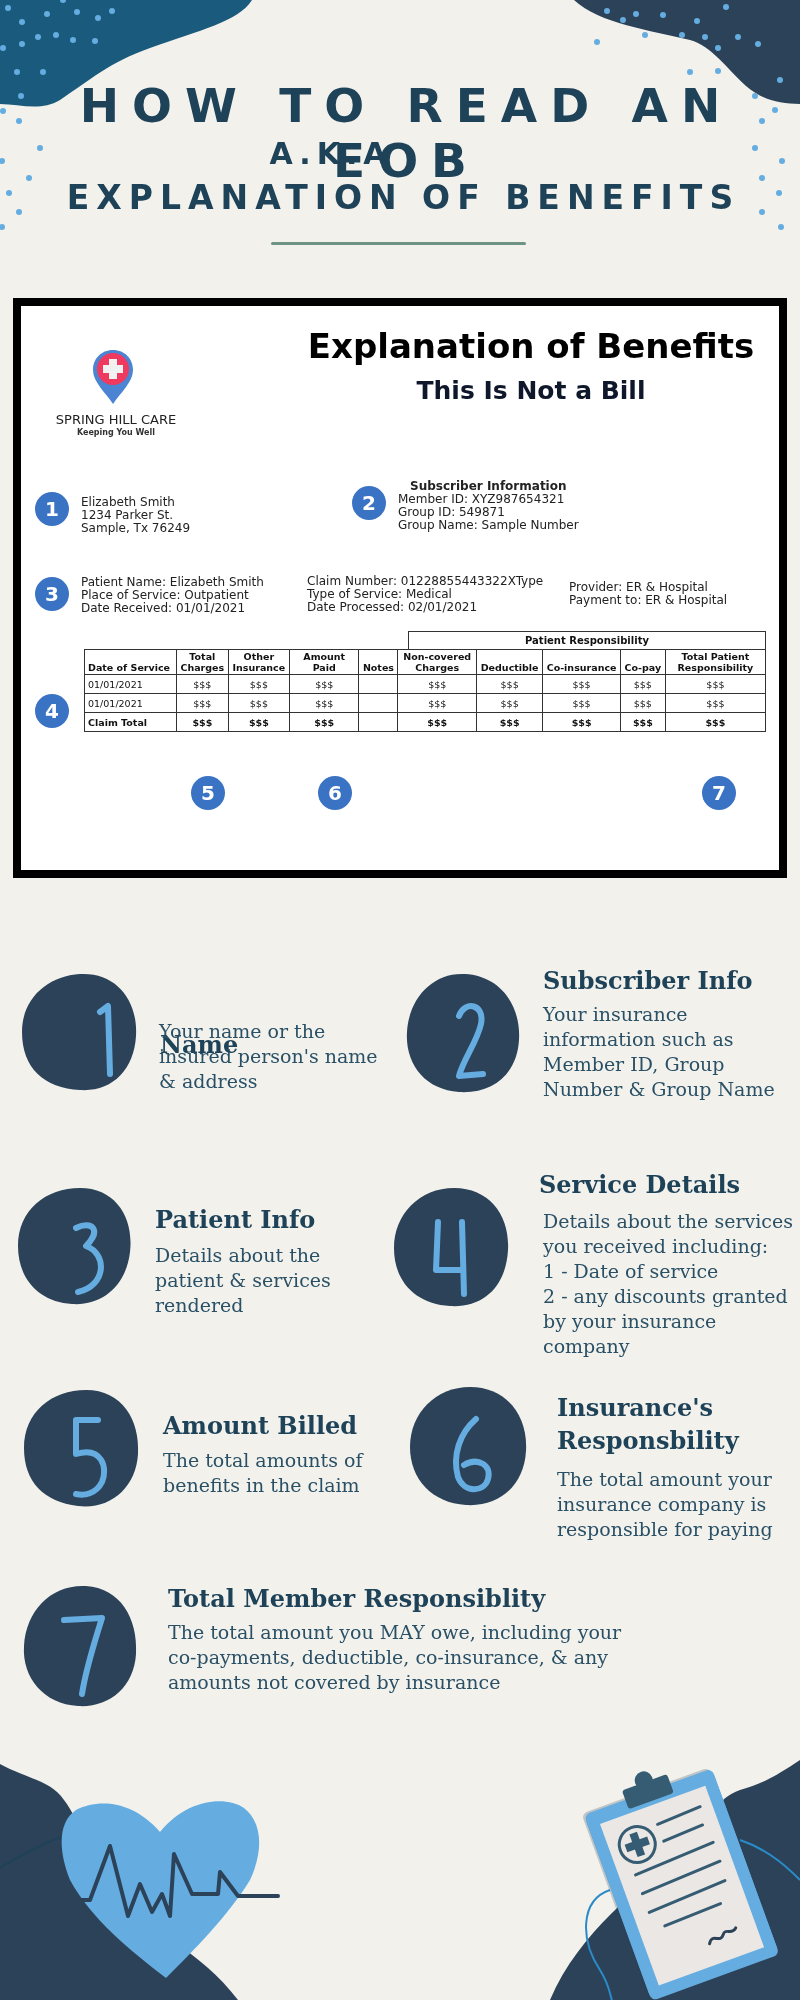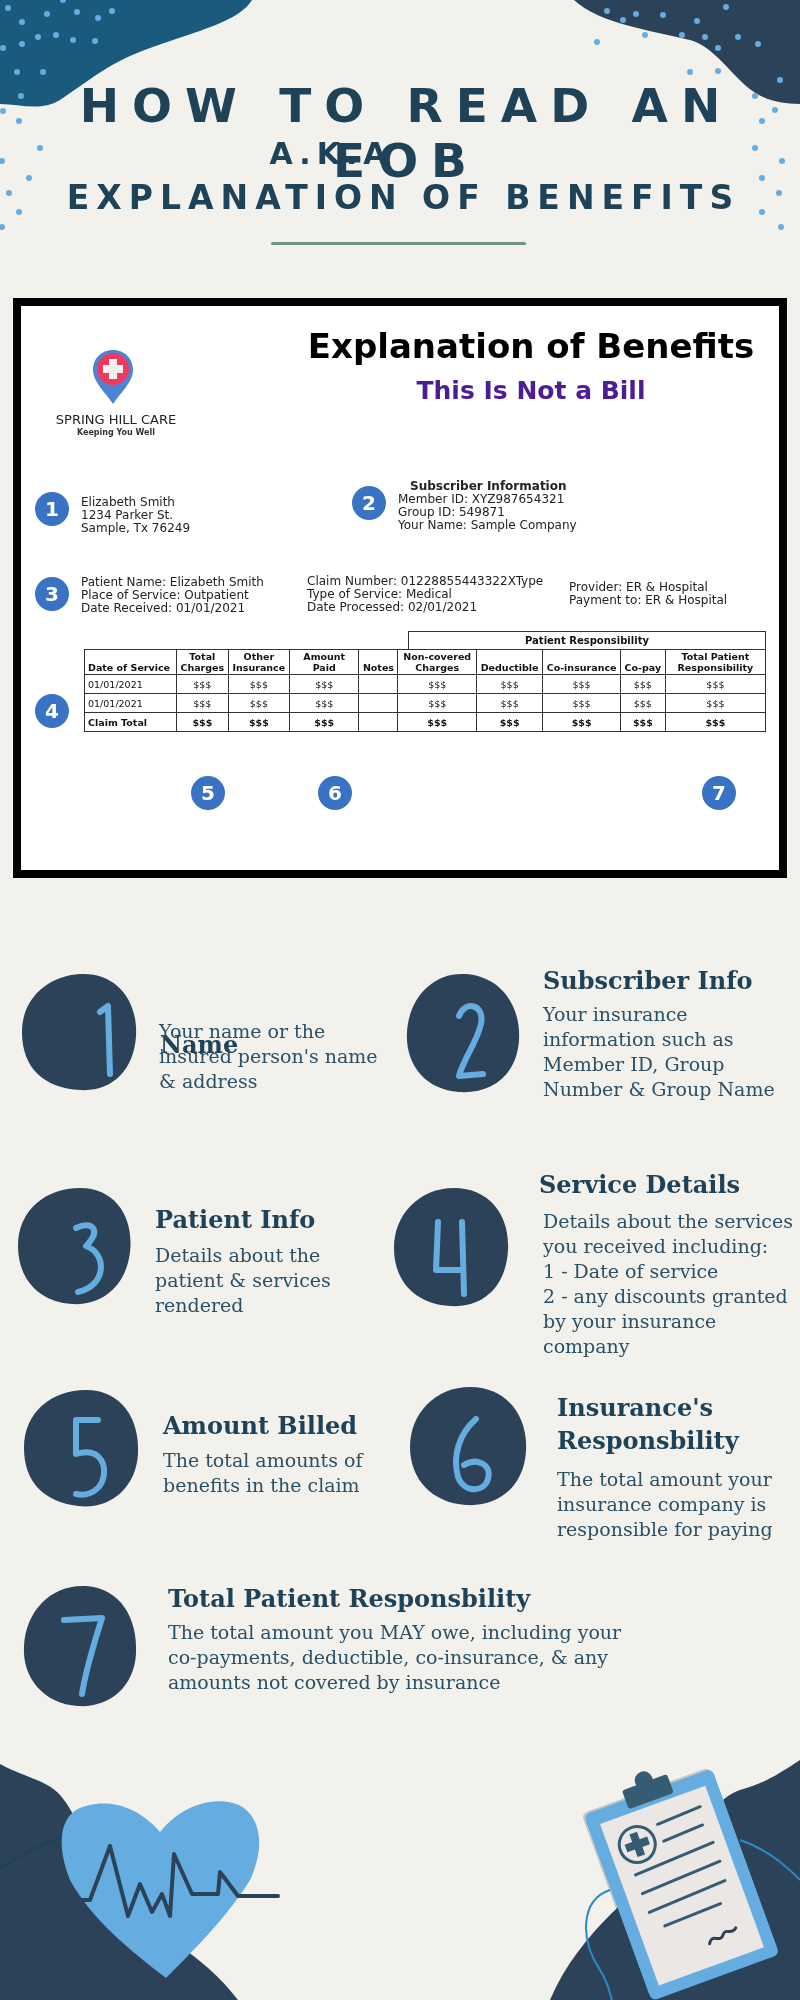--- a/index.html
+++ b/index.html
@@ -56,21 +56,21 @@
     .logo-tag {
       left: 20px; top: 122px; width: 150px; text-align: center;
       font-size: 8px; font-weight: bold; color: #333;
     }
     .doc-title {
       left: 260px; top: 20px; width: 500px; text-align: center;
       font-weight: bold; font-size: 34px; color: #000;
     }
     .doc-subtitle {
       left: 260px; top: 70px; width: 500px; text-align: center;
-      font-weight: bold; font-size: 25px; color: #4c1d95;
+      font-weight: bold; font-size: 25px; color: #0f172a;
     }
     .badge {
       width: 34px; height: 34px; border-radius: 50%;
       background: #3a72c4; color: #fff;
       font-weight: bold; font-size: 20px;
       display: flex; align-items: center; justify-content: center;
     }
     .info-block { font-size: 12px; line-height: 13px; color: #222; }
     .info-block .bold { font-weight: bold; margin-left: 12px; }
 
@@ -188,21 +188,21 @@
       <div>Elizabeth Smith</div>
       <div>1234 Parker St.</div>
       <div>Sample, Tx 76249</div>
     </div>
 
     <div class="abs badge" style="left:331px; top:180px;">2</div>
     <div class="abs info-block" style="left:377px; top:174px;">
       <div class="bold">Subscriber Information</div>
       <div>Member ID: XYZ987654321</div>
       <div>Group ID: 549871</div>
-      <div>Your Name: Sample Company</div>
+      <div>Group Name: Sample Number</div>
     </div>
 
     <div class="abs badge" style="left:14px; top:271px;">3</div>
     <div class="abs info-block" style="left:60px; top:270px;">
       <div>Patient Name: Elizabeth Smith</div>
       <div>Place of Service: Outpatient</div>
       <div>Date Received: 01/01/2021</div>
     </div>
 
     <div class="abs info-block" style="left:286px; top:269px;">
@@ -349,21 +349,21 @@
 <div class="item-desc" style="left:557px; top:1467px;">
   <div>The total amount your</div>
   <div>insurance company is</div>
   <div>responsible for paying</div>
 </div>
 
 <svg class="num-blob" style="left:20px; top:1584px;" width="124" height="126" viewBox="0 0 124 126">
   <path d="M66 2 C100 4 118 34 116 70 C114 104 88 124 58 122 C24 120 2 94 4 62 C6 26 32 0 66 2 Z" fill="#2c4259"></path>
   <path d="M44 36 L82 34 C74 60 66 84 62 110" stroke="#65ade0" stroke-width="6" fill="none" stroke-linecap="round" stroke-linejoin="round"></path>
 </svg>
-<div class="item-title" style="left:168px; top:1584px;">Total Patient Responsbility</div>
+<div class="item-title" style="left:168px; top:1584px;">Total Member Responsiblity</div>
 <div class="item-desc" style="left:168px; top:1620px;">
   <div>The total amount you MAY owe, including your</div>
   <div>co-payments, deductible, co-insurance, &amp; any</div>
   <div>amounts not covered by insurance</div>
 </div>
 
 <svg class="abs" style="left:0; top:1740px;" width="300" height="260" viewBox="0 0 300 260">
   <path d="M0 24 C30 40 50 40 64 60 C80 80 90 120 110 160 C150 190 200 210 238 260 L0 260 Z" fill="#2c4259"></path>
   <path d="M0 128 C30 110 50 100 66 96" stroke="#1e4258" stroke-width="2" fill="none"></path>
   <path d="M160 92 C130 58 96 60 76 70 C58 82 58 110 70 140 C92 180 130 210 166 238 C194 210 228 176 250 140 C264 110 262 82 244 68 C226 56 188 58 160 92 Z" fill="#65ade0"></path>

